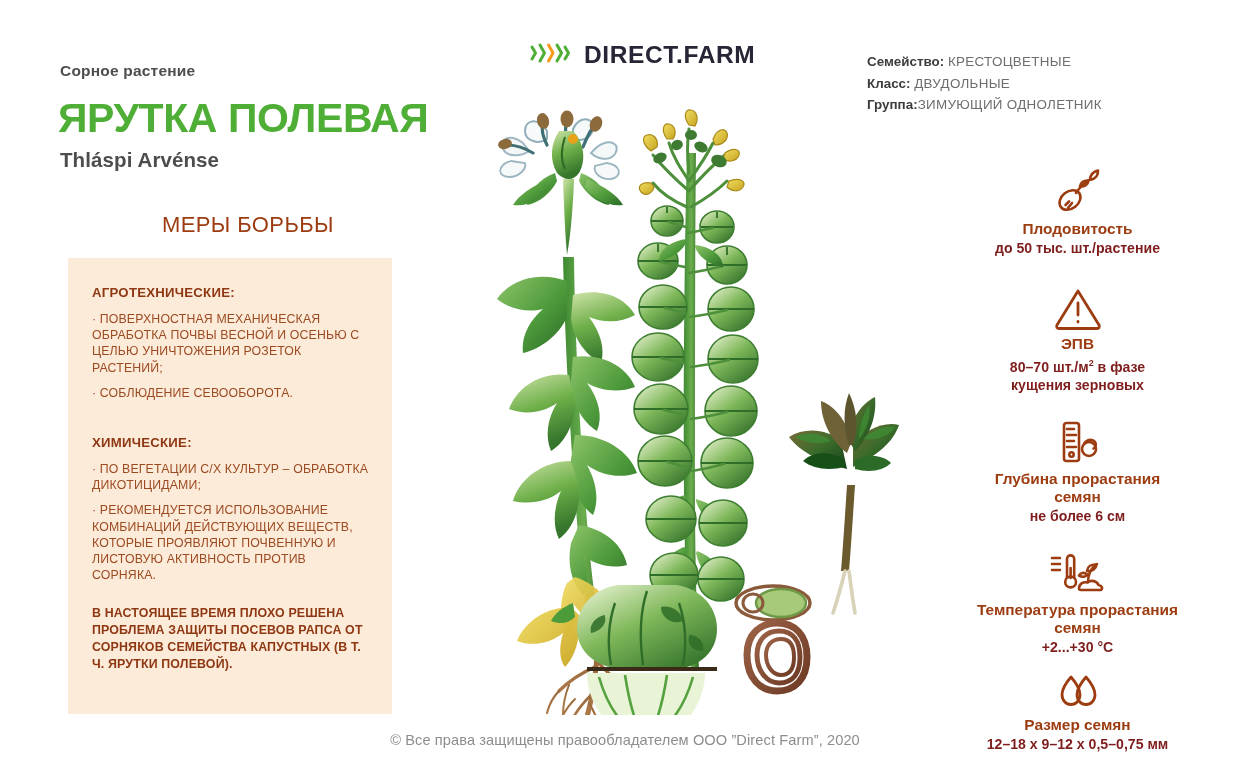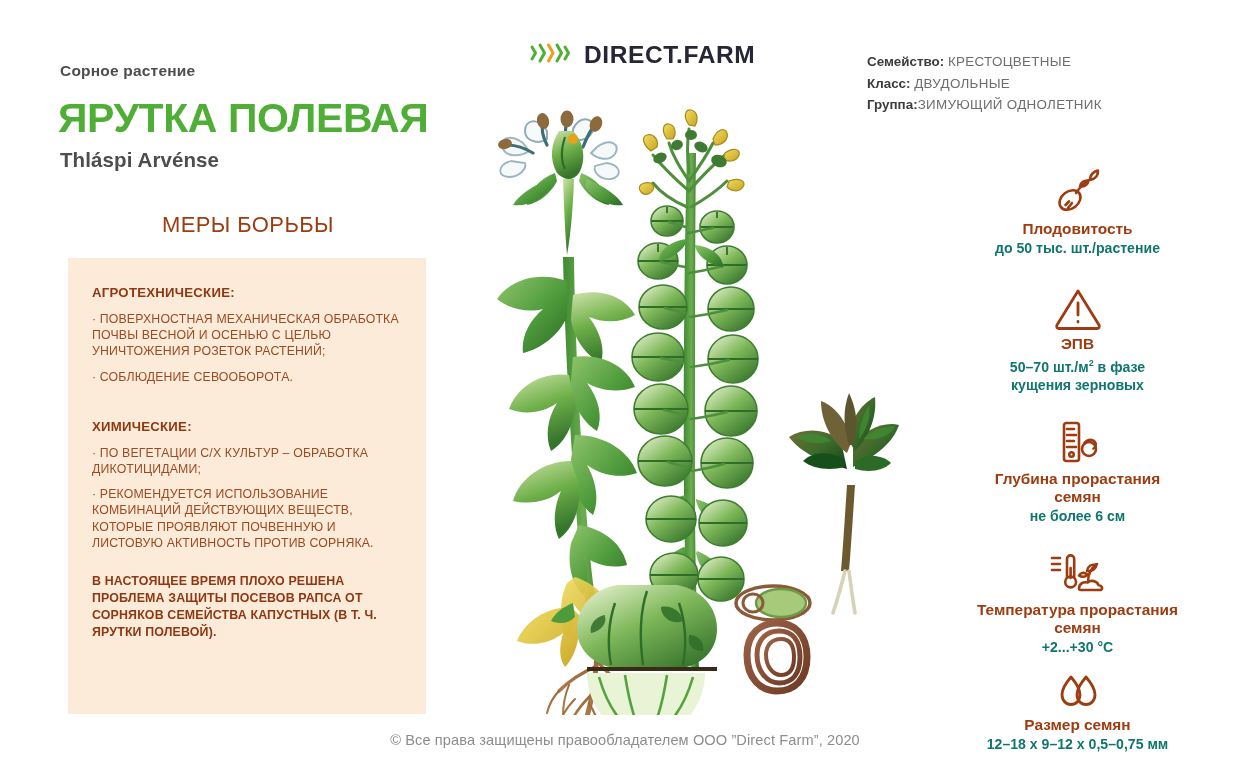--- a/index.html
+++ b/index.html
@@ -35,21 +35,21 @@
   }
   .measures-title {
     position: absolute; left: 68px; top: 212px; width: 360px;
     text-align: center;
     font-size: 22px; font-weight: 500; letter-spacing: .4px;
     color: #9c3c10;
   }
 
   .measures-box {
     position: absolute; left: 68px; top: 258px;
-    width: 358px; height: 456px;
+    width: 324px; height: 456px;
     background: #fdebd9;
   }
   .mb-inner { padding: 27px 22px 0 24px; }
   .mb-head {
     font-size: 13.2px; font-weight: 700; letter-spacing: .25px;
     color: #8e3813; margin-bottom: 11px;
   }
   .mb-head.second { margin-top: 34px; }
   .mb-item {
     font-size: 12.3px; line-height: 16.2px; letter-spacing: .15px;
@@ -87,21 +87,21 @@
     position: absolute; left: 905px; top: 160px;
     width: 345px;
   }
   .fact { text-align: center; margin-bottom: 4px; }
   .fact-icon { height: 56px; display: flex; align-items: flex-end; justify-content: center; }
   .fact-title {
     font-size: 15.4px; font-weight: 700; color: #9c3c10;
     line-height: 18px; margin-top: 4px;
   }
   .fact-value {
-    font-size: 14.1px; font-weight: 700; color: #0f766e;
+    font-size: 14.1px; font-weight: 700; color: #7f1d1d;
     line-height: 18px; margin-top: 1px;
   }
   .fact-value sup { font-size: 9px; vertical-align: super; }
 
   
   .footer {
     position: absolute; left: 0; top: 732px; width: 1250px;
     text-align: center;
     font-size: 14.6px; color: #8d8d8d; letter-spacing: .1px;
   }
@@ -187,21 +187,21 @@
         <svg width="52" height="46" viewBox="0 0 52 46" aria-hidden="true">
           <g fill="none" stroke="#9c3c10" stroke-width="2.8" stroke-linecap="round" stroke-linejoin="round">
             <path d="M26 6 L47 40 C48 42 47 43.5 45 43.5 L7 43.5 C5 43.5 4 42 5 40 Z"></path>
             <path d="M26 18 L26 30"></path>
             <path d="M26 36.5 L26 37"></path>
           </g>
         </svg>
       </div>
       <div class="fact-title">ЭПВ</div>
       <div class="fact-value">
-        <span>50–70 шт./м</span><sup>2</sup><span> в фазе</span>
+        <span>80–70 шт./м</span><sup>2</sup><span> в фазе</span>
       </div>
       <div class="fact-value" style="margin-top:0;">кущения зерновых</div>
     </div>
 
     <div class="fact" style="margin-bottom:16px;">
       <div class="fact-icon">
         <svg width="54" height="48" viewBox="0 0 54 48" aria-hidden="true">
           <g fill="none" stroke="#9c3c10" stroke-width="2.6" stroke-linecap="round" stroke-linejoin="round">
             <rect x="13" y="5" width="15" height="38" rx="2.5"></rect>
             <path d="M16 11 h7 M16 17 h9 M16 23 h7 M16 29 h9"></path>

